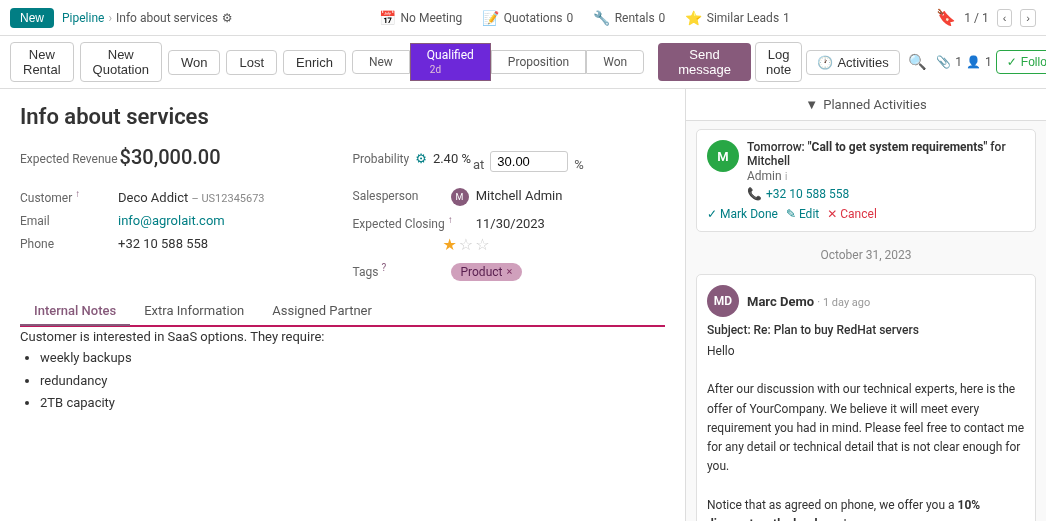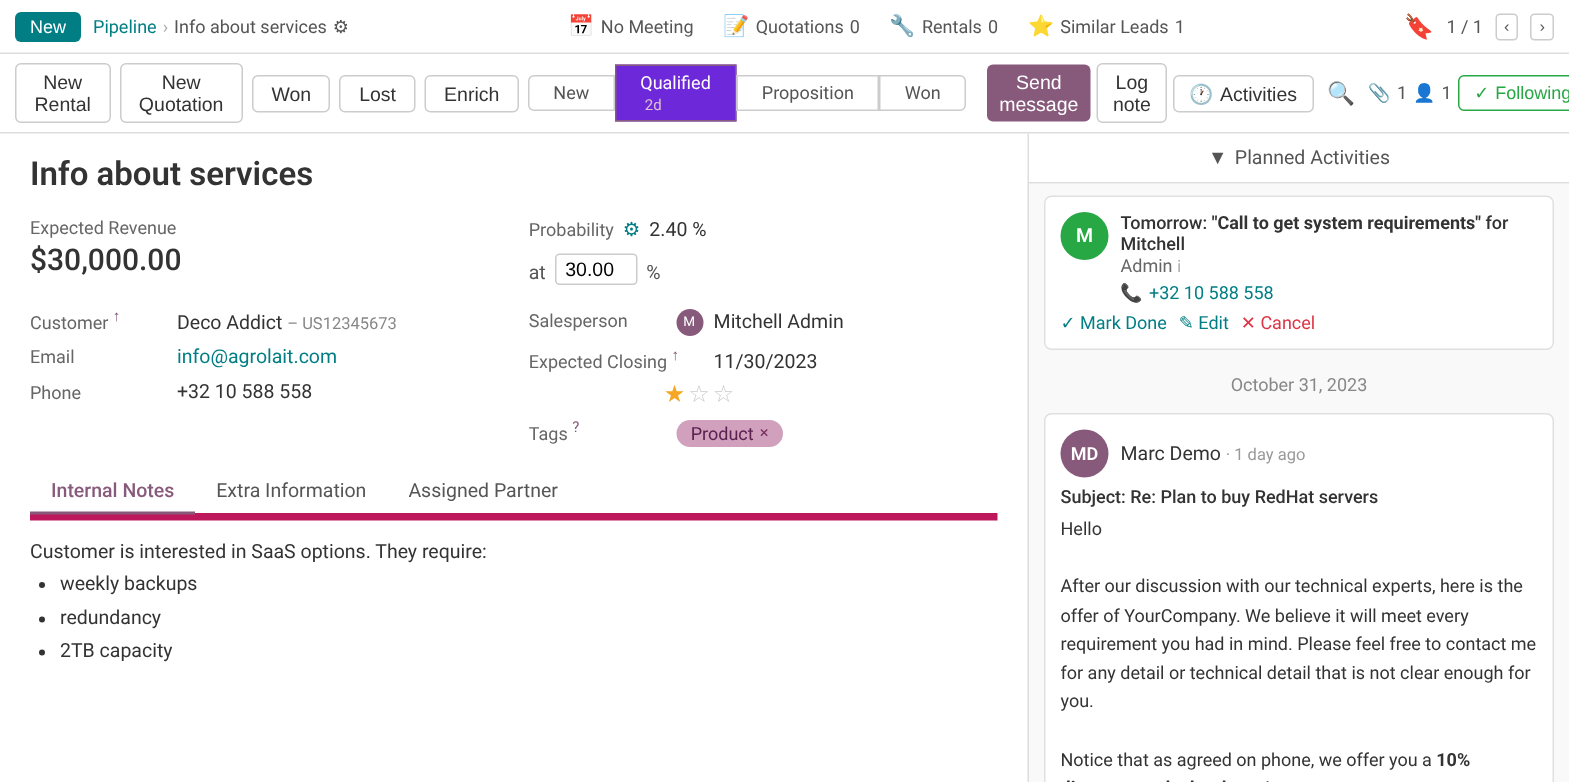--- a/index.html
+++ b/index.html
@@ -46,21 +46,21 @@
     .stage-item.active {
       background: #6d28d9; color: #fff; border-color: #875a7b;
     }
     .stage-item .days { font-size: 10px; color: #aaa; margin-left: 3px; }
     .stage-item.active .days { color: #e0c0d8; }
 
     
     .msg-btn-group { display: flex; align-items: center; gap: 4px; margin-left: 8px; }
     .send-msg-btn {
       background: #875a7b; color: #fff; border: none; border-radius: 4px;
-      padding: 4px 8px; font-size: 13px; cursor: pointer;
+      padding: 4px 20px; font-size: 13px; cursor: pointer;
     }
     .log-btn {
       background: #fff; border: 1px solid #ccc; border-radius: 4px;
       padding: 4px 10px; font-size: 13px; cursor: pointer; color: #333;
     }
     .activities-btn {
       background: #fff; border: 1px solid #ccc; border-radius: 4px;
       padding: 4px 10px; font-size: 13px; cursor: pointer; color: #333;
       display: flex; align-items: center; gap: 4px;
     }
@@ -73,49 +73,49 @@
     }
 
     
     .main-layout { display: flex; height: calc(521px - 36px - 42px); }
 
     
     .left-panel { flex: 1; padding: 15px 20px; overflow-y: auto; border-right: 1px solid #ddd; }
     .page-title { font-size: 22px; font-weight: 600; color: #333; margin-bottom: 16px; }
 
     .field-grid { display: grid; grid-template-columns: 1fr 1fr; gap: 12px 20px; margin-bottom: 16px; }
-    .field-group { display: flex; flex-direction: column; gap: 2px; }
+    .field-group { display: flex; gap: 2px; }
     .field-label { font-size: 12px; color: #666; display: flex; align-items: center; gap: 3px; }
     .field-value { font-size: 13px; color: #333; }
     .field-value.large { font-size: 20px; font-weight: 500; }
     .probability-row { display: flex; align-items: center; gap: 6px; }
     .prob-icon { color: #017e84; }
     .at-row { display: flex; align-items: flex-end; gap: 6px; }
-    .at-input { border: 1px solid #ccc; border-radius: 3px; padding: 2px 6px; width: 55px; font-size: 13px; }
+    .at-input { border: 1px solid #ccc; border-radius: 3px; padding: 2px 6px; width: 78px; font-size: 13px; }
     .percent-sign { font-size: 13px; color: #555; }
 
     .form-grid { display: grid; grid-template-columns: 1fr 1fr; gap: 10px 20px; margin-bottom: 16px; }
     .form-row { display: flex; align-items: baseline; gap: 8px; }
     .form-label { min-width: 90px; font-size: 12px; color: #666; white-space: nowrap; }
     .form-val { font-size: 13px; color: #333; }
     .form-val .partner-badge { font-size: 11px; color: #888; }
 
     .tags-row { display: flex; align-items: center; gap: 6px; }
     .tag-badge {
       background: #d0a0bc; color: #5a2050; border-radius: 12px;
       padding: 2px 10px; font-size: 12px; display: flex; align-items: flex-start; gap: 4px;
     }
     .tag-badge .remove { cursor: pointer; color: #7a3060; font-size: 11px; }
 
     .stars { display: flex; gap: 2px; margin-top: 4px; }
     .star { font-size: 16px; color: #ccc; cursor: pointer; }
     .star.filled { color: #f5a623; }
 
     
-    .tabs { display: flex; border-bottom: 5px solid #be185d; margin-bottom: 12px; }
+    .tabs { display: flex; border-bottom: 2px solid #be185d; }
     .tab {
       padding: 6px 14px; font-size: 13px; color: #555; cursor: pointer;
       border-bottom: 2px solid transparent; margin-bottom: -1px;
     }
     .tab.active { color: #875a7b; border-bottom-color: #875a7b; font-weight: 500; }
 
     
     .notes-content { font-size: 13px; color: #333; line-height: 1.6; }
     .notes-content ul { margin-left: 20px; }
     .notes-content li { margin-bottom: 2px; }
@@ -151,21 +151,21 @@
       background: #fff; margin: 4px 10px 8px; border-radius: 5px;
       border: 1px solid #e0e0e0; padding: 10px;
     }
     .msg-header { display: flex; align-items: center; gap: 8px; margin-bottom: 6px; }
     .msg-avatar {
       width: 32px; height: 32px; border-radius: 50%; background: #875a7b;
       display: flex; align-items: center; justify-content: center;
       color: #fff; font-size: 12px; font-weight: 600; flex-shrink: 0;
       overflow: hidden;
     }
-    .msg-author { font-size: 13px; font-weight: 400; color: #333; }
+    .msg-author { font-size: 13px; font-weight: 700; color: #333; }
     .msg-time { font-size: 11px; color: #999; }
     .msg-subject { font-size: 12px; font-weight: 500; color: #333; margin-bottom: 5px; }
     .msg-body { font-size: 12px; color: #333; line-height: 1.6; }
     .msg-body strong { font-weight: 700; }
   </style>
 </head>
 <body>
 
 <div class="top-bar">
   <button class="new-btn">New</button>

